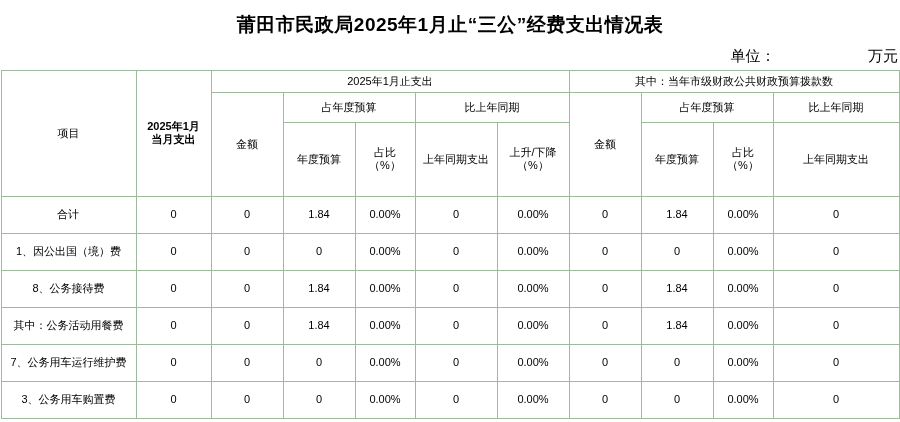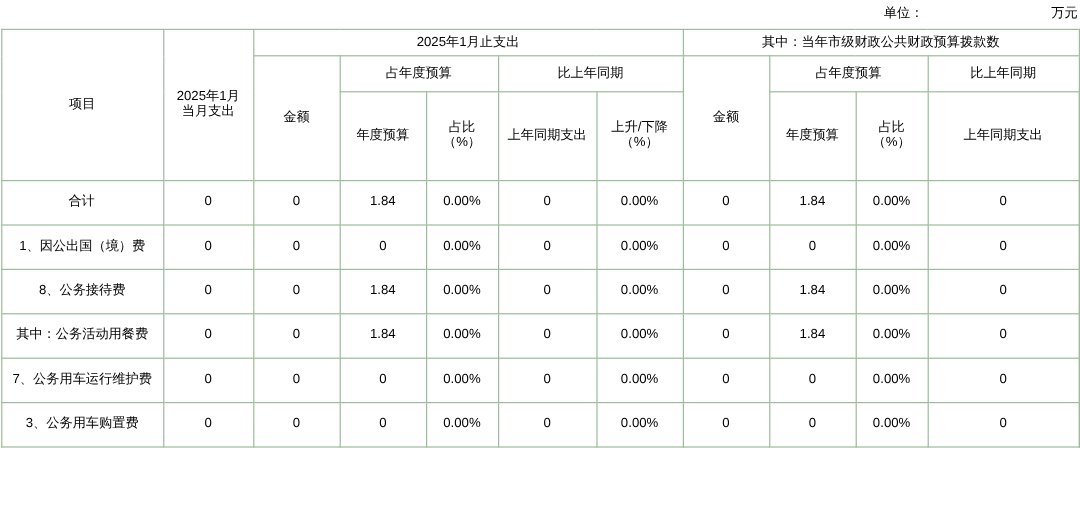--- a/index.html
+++ b/index.html
@@ -26,21 +26,21 @@
     font-weight: bold;
     letter-spacing: 0.5px;
     padding-top: 12px;
     padding-bottom: 8px;
     color: #000;
   }
   .unit-row {
     display: flex;
     justify-content: flex-end;
     align-items: center;
-    font-size: 11px;
+    font-size: 15px;
     padding-right: 2px;
     padding-bottom: 4px;
     height: 20px;
   }
   .unit-label {
     width: 110px;
     text-align: center;
   }
   .unit-value {
     width: 90px;
@@ -82,20 +82,21 @@
   }
   .sub-h {
     height: 30px;
   }
 </style>
 </head>
 <body>
 
 <div class="page">
 
+  <div class="title">莆田市民政局2025年1月止“三公”经费支出情况表</div>
 
   <div class="unit-row">
     <div class="unit-label">单位：</div>
     <div class="unit-value">万元</div>
   </div>
 
   <table class="main">
     <colgroup>
       <col style="width:135px">
       <col style="width:75px">
@@ -105,21 +106,21 @@
       <col style="width:82px">
       <col style="width:72px">
       <col style="width:72px">
       <col style="width:72px">
       <col style="width:60px">
       <col style="width:126px">
     </colgroup>
     <thead>
       <tr class="hdr-group">
         <th rowspan="3">项目</th>
-        <th rowspan="3" style="white-space:pre-line;">2025年1月
+        <th rowspan="3" style="white-space:pre-line;font-weight:bold;">2025年1月
 当月支出</th>
         <th colspan="5">2025年1月止支出</th>
         <th colspan="5">其中：当年市级财政公共财政预算拨款数</th>
       </tr>
       <tr class="sub-h">
         <th rowspan="2">金额</th>
         <th colspan="2">占年度预算</th>
         <th colspan="2">比上年同期</th>
         <th rowspan="2">金额</th>
         <th colspan="2">占年度预算</th>

